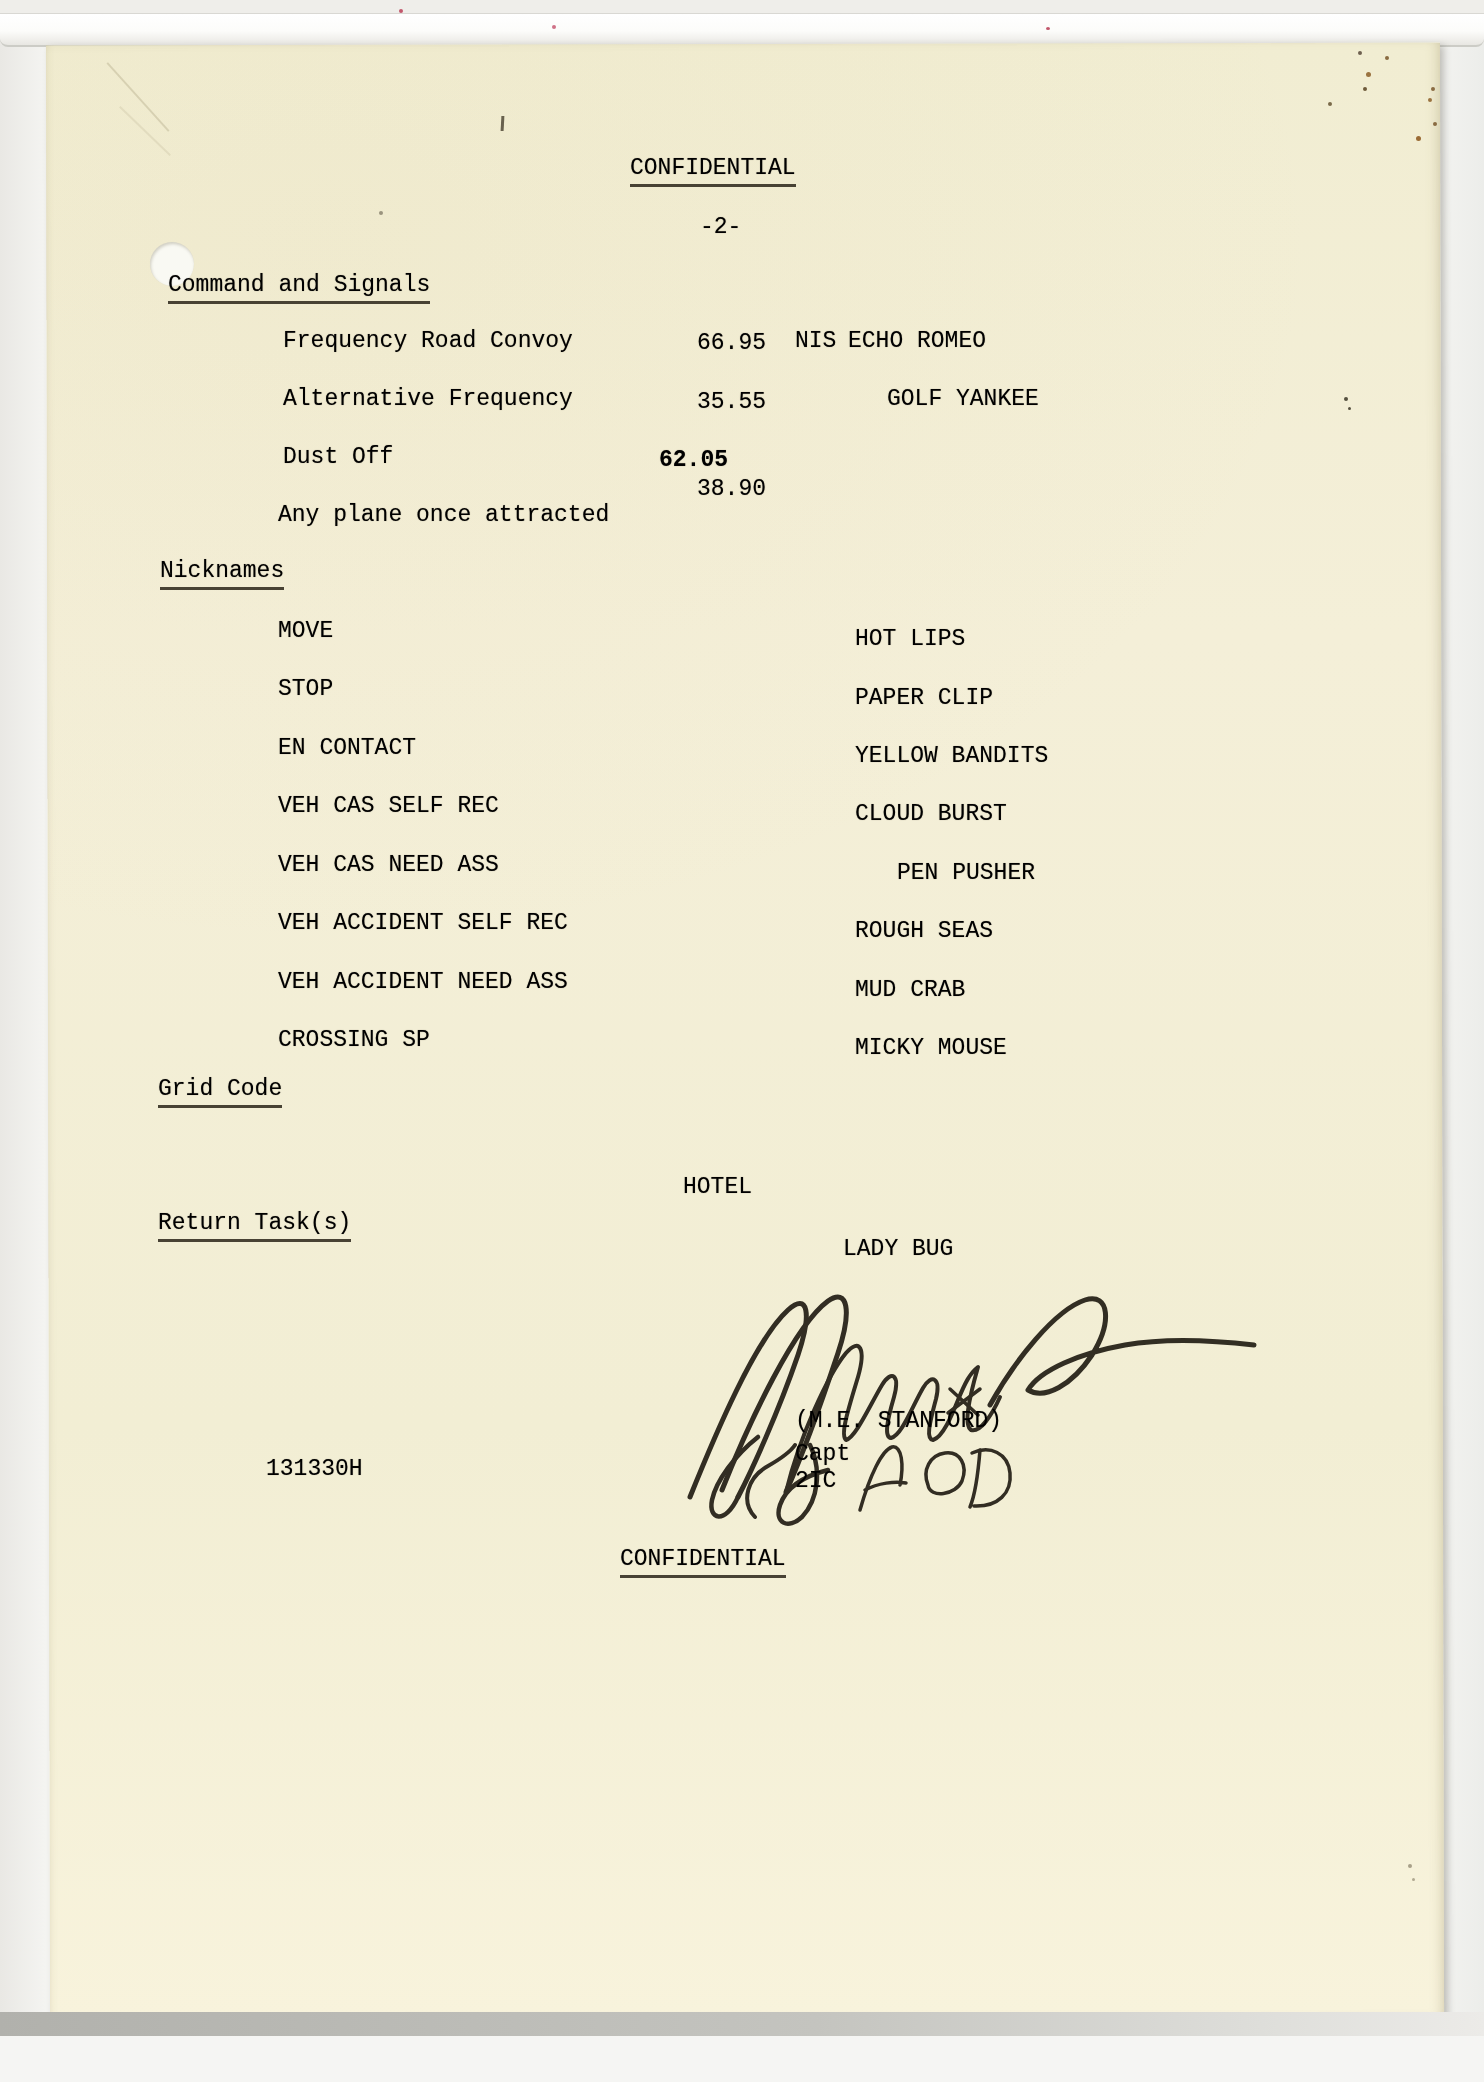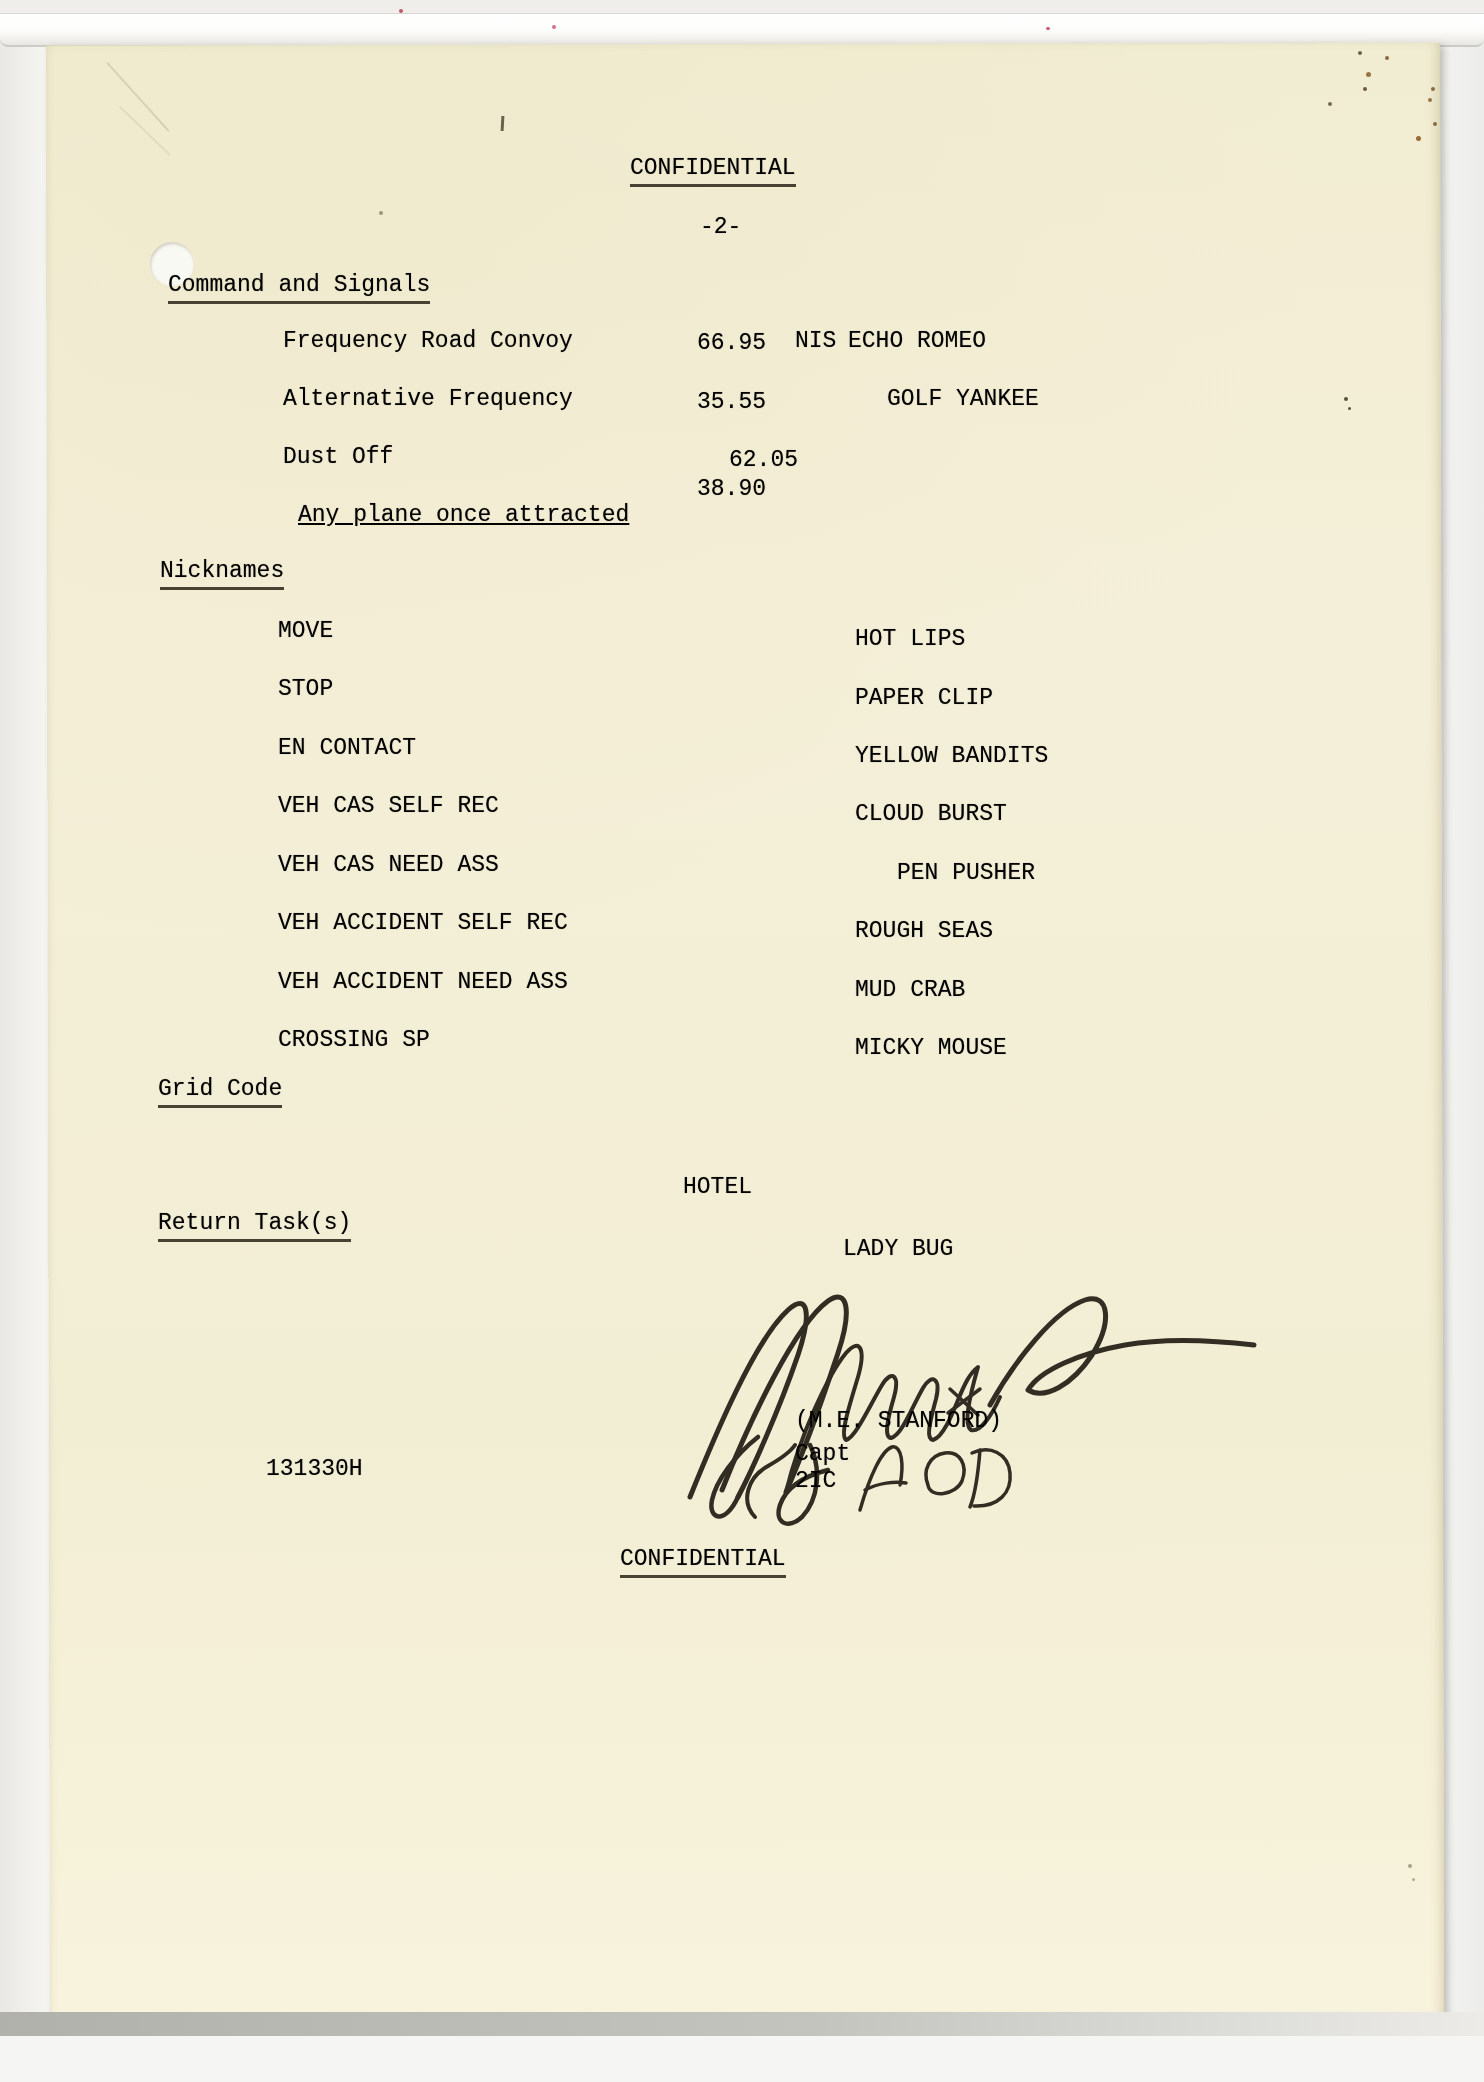--- a/index.html
+++ b/index.html
@@ -75,24 +75,24 @@
   <span class="tw" style="left:795px;top:328px;">NIS</span>
   <span class="tw" style="left:848px;top:328px;">ECHO ROMEO</span>
 </div>
 <div>
   <span class="tw" style="left:283px;top:386px;">Alternative Frequency</span>
   <span class="tw" style="left:697px;top:389px;">35.55</span>
   <span class="tw" style="left:877px;top:386px;margin-left:10px;">GOLF YANKEE</span>
 </div>
 <div>
   <span class="tw" style="left:283px;top:444px;">Dust Off</span>
-  <span class="tw" style="left:729px;top:447px;">62.05</span>
+  <span class="tw" style="left:659px;top:447px;font-weight:bold;">62.05</span>
 </div>
 <div>
-  <span class="tw" style="left:298px;top:502px;text-decoration:underline;">Any plane once attracted</span>
+  <span class="tw" style="left:278px;top:502px;">Any plane once attracted</span>
   <span class="tw" style="left:697px;top:476px;font-family:Liberation Mono, monospace;">38.90</span>
 </div>
 
 <div class="tw" style="left:160px;top:558px;"><span class="u">Nicknames</span></div>
 
 <span class="tw" style="left:278px;top:618px;">MOVE</span>
 <span class="tw" style="left:278px;top:676px;">STOP</span>
 <span class="tw" style="left:278px;top:735px;">EN CONTACT</span>
 <span class="tw" style="left:278px;top:793px;">VEH CAS SELF REC</span>
 <span class="tw" style="left:278px;top:852px;">VEH CAS NEED ASS</span>

